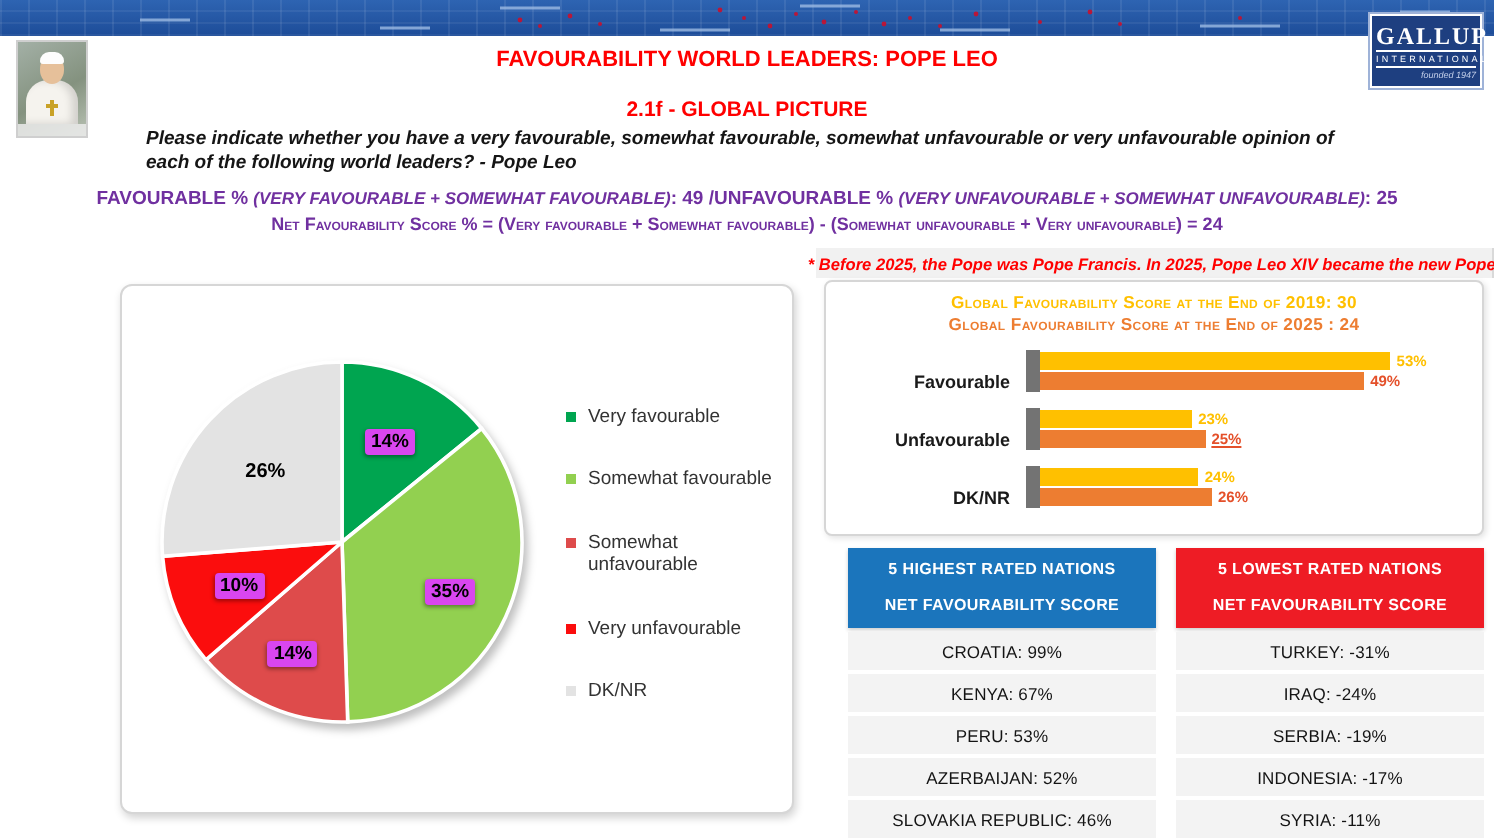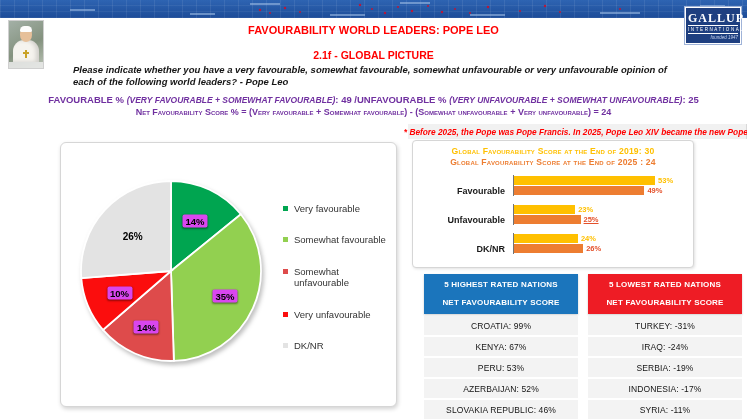--- a/index.html
+++ b/index.html
@@ -62,29 +62,29 @@
   .pie-label{position:absolute;transform:translate(-50%,-50%);background:#d946ef;color:#000;
     font-weight:bold;font-size:9.5px;padding:1px 3px;border-radius:2px;
     box-shadow:0 1px 2px rgba(0,0,0,.4);}
   .pie-label.noBox{background:transparent;box-shadow:none;font-size:10px;}
   .pie-legend{position:absolute;left:222px;top:60px;width:106px;display:flex;
     flex-direction:column;gap:20px;}
   .legend-item{display:flex;gap:6px;align-items:flex-start;font-size:9.5px;color:#333;line-height:1.2;}
   .legend-swatch{width:5px;height:5px;margin-top:3px;flex:none;}
 
   
-  .bar-card{position:absolute;left:412px;top:140px;width:282px;height:128px;background:#fff;
+  .bar-card{position:absolute;left:412px;top:140px;width:330px;height:128px;background:#fff;
     border:1px solid #d6d6d6;border-radius:4px;box-shadow:1px 1px 3px rgba(0,0,0,.12);box-sizing:border-box;}
   .bar-titles{padding-top:5px;text-align:center;font-weight:bold;font-size:8.6px;
     font-variant:small-caps;line-height:11px;letter-spacing:.2px;}
   .bar-rows{position:absolute;left:10px;top:34px;right:6px;}
   .bar-row{display:flex;align-items:flex-end;margin-bottom:8px;}
   .bar-row-label{width:82px;text-align:right;padding-right:8px;font-weight:bold;
     font-size:9px;color:#1a1a1a;flex:none;}
-  .bar-pair{flex:1;border-left:1px solid #737373;}
+  .bar-pair{flex:1;border-left:7px solid #737373;}
   .bar-line{display:flex;align-items:center;height:9px;margin:1px 0;}
   .bar-fill{height:9px;flex:none;}
   .bar-val{font-size:7.5px;font-weight:bold;margin-left:3px;white-space:nowrap;}
 
   
   .tables{position:absolute;left:424px;top:274px;width:318px;display:flex;gap:10px;}
   .ntable{flex:1;}
   .ntable-header{color:#fff;font-weight:bold;font-size:8px;text-align:center;
     padding:6px 4px 7px 4px;box-shadow:0 1px 2px rgba(0,0,0,.2);}
   .ntable-header .h1{margin-bottom:9px;letter-spacing:.2px;}

